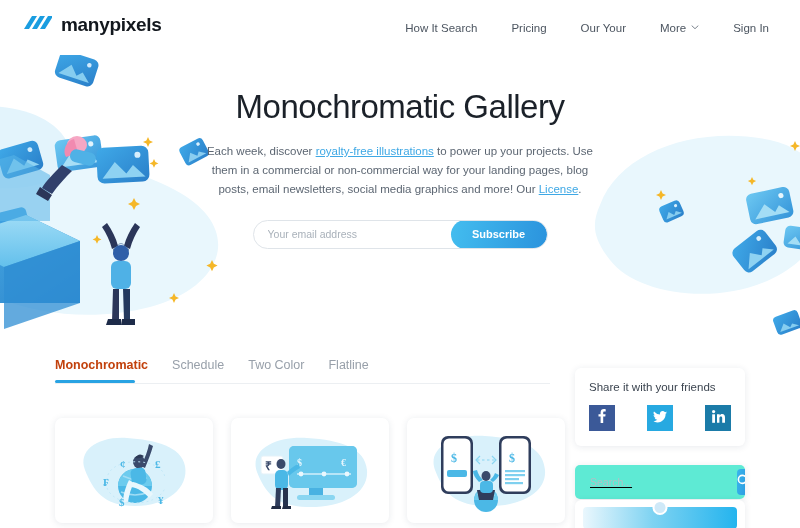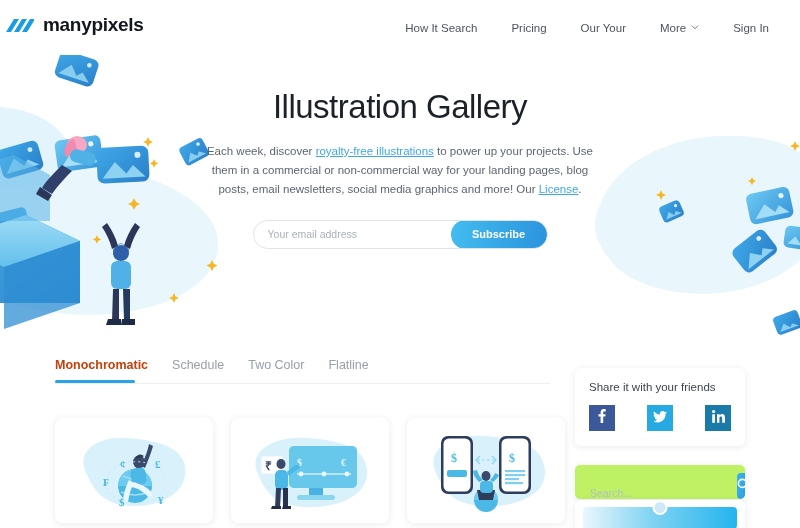--- a/index.html
+++ b/index.html
@@ -19,22 +19,22 @@
 
   
   .header {
     position: absolute; top: 0; left: 0;
     width: 800px; height: 55px;
     background: #ffffff;
     z-index: 40;
     display: flex; align-items: center;
   }
   .brand {
-    position: absolute; left: 2px; top: 14px;
-    display: flex; align-items: center; gap: 9px;
+    position: absolute; left: 20px; top: 14px;
+    display: flex; gap: 9px;
   }
   .logo-mark { display: block; }
   .brand-name {
     font-size: 19px; font-weight: bold; color: #12171d;
     letter-spacing: -0.3px;
   }
   .nav {
     position: absolute; right: 14px; top: 0; height: 55px;
     display: flex; align-items: center; gap: 0;
   }
@@ -163,24 +163,24 @@
     width: 26px; height: 26px;
     display: flex; align-items: center; justify-content: center;
     cursor: pointer;
   }
   .soc-fb { background: #3b5998; }
   .soc-tw { background: #27a9e1; }
   .soc-li { background: #1b7ba8; }
 
   .search-panel {
     margin-top: 19px;
-    background: #bef264; border-radius: 5px;
+    background: #5eead4; border-radius: 5px;
     box-shadow: 0 1px 7px rgba(30,50,80,0.10);
-    height: 34px; display: flex; align-items: flex-end;
-    padding-left: 3px; overflow: hidden;
+    height: 34px; display: flex; align-items: center;
+    padding-left: 3px; overflow: hidden; text-decoration: underline;
   }
   .search-input {
     flex: 1; border: none; outline: none; background: transparent;
     padding: 0 12px; font-size: 10.5px; color: #5c6672;
     font-family: "Liberation Sans", sans-serif;
   }
   .search-input::placeholder { color: #b6bdc5; }
   .search-btn {
     width: 34px; height: 26px; margin-right: 4px;
     border: none; cursor: pointer; border-radius: 4px;
@@ -366,21 +366,21 @@
       </g>
 
       <g fill="#f5b728">
         <path d="M661,135 l1.6,3.4 3.4,1.6 -3.4,1.6 -1.6,3.4 -1.6,-3.4 -3.4,-1.6 3.4,-1.6 Z"></path>
         <path d="M795,86 l1.6,3.4 3.4,1.6 -3.4,1.6 -1.6,3.4 -1.6,-3.4 -3.4,-1.6 3.4,-1.6 Z"></path>
         <path d="M752,122 l1.3,2.8 2.8,1.3 -2.8,1.3 -1.3,2.8 -1.3,-2.8 -2.8,-1.3 2.8,-1.3 Z"></path>
       </g>
     </svg>
 
     <div class="hero-center">
-      <h1 class="hero-title">Illustration Gallery</h1>
+      <h1 class="hero-title">Monochromatic Gallery</h1>
       <p class="hero-sub">
         <span>Each week, discover </span><a href="#">royalty-free illustrations</a><span> to power up your projects. Use them in a commercial or non-commercial way for your landing pages, blog posts, email newsletters, social media graphics and more! Our </span><a href="#">License</a><span>.</span>
       </p>
       <div class="subscribe-row">
         <div class="sub-form">
           <input class="sub-input" type="text" placeholder="Your email address" style="">
           <button class="sub-btn">Subscribe</button>
         </div>
       </div>
     </div>

